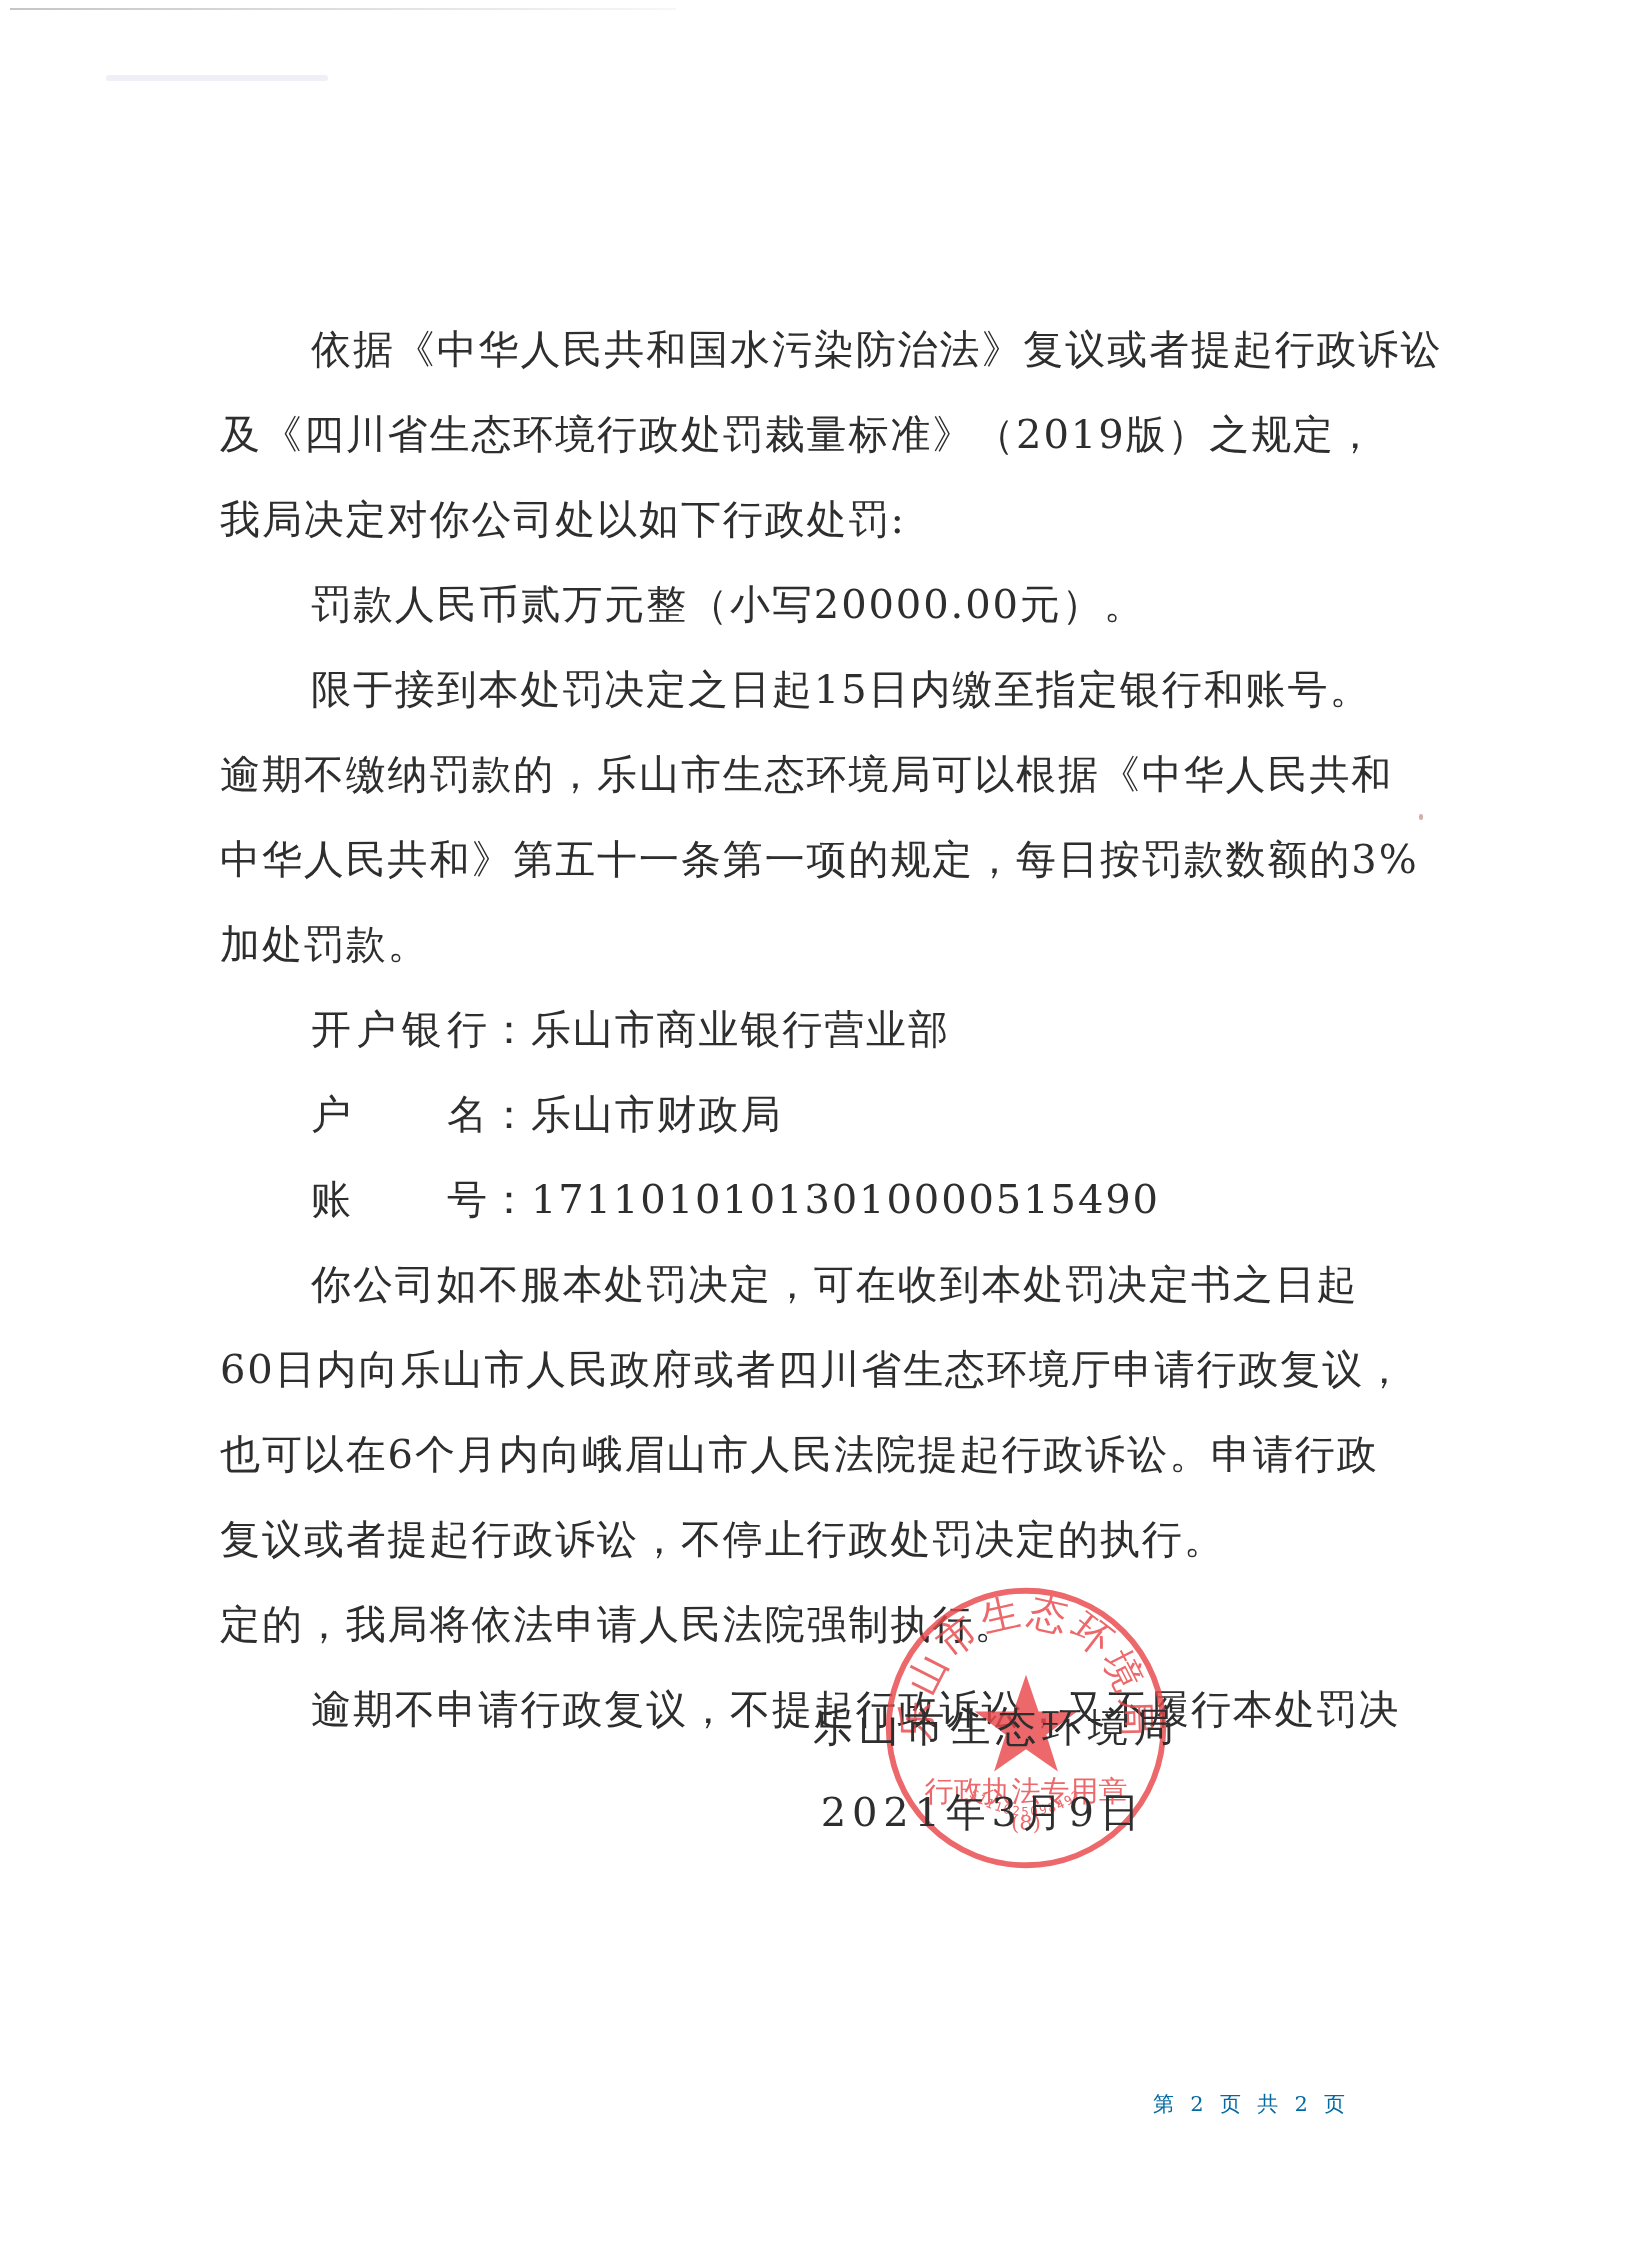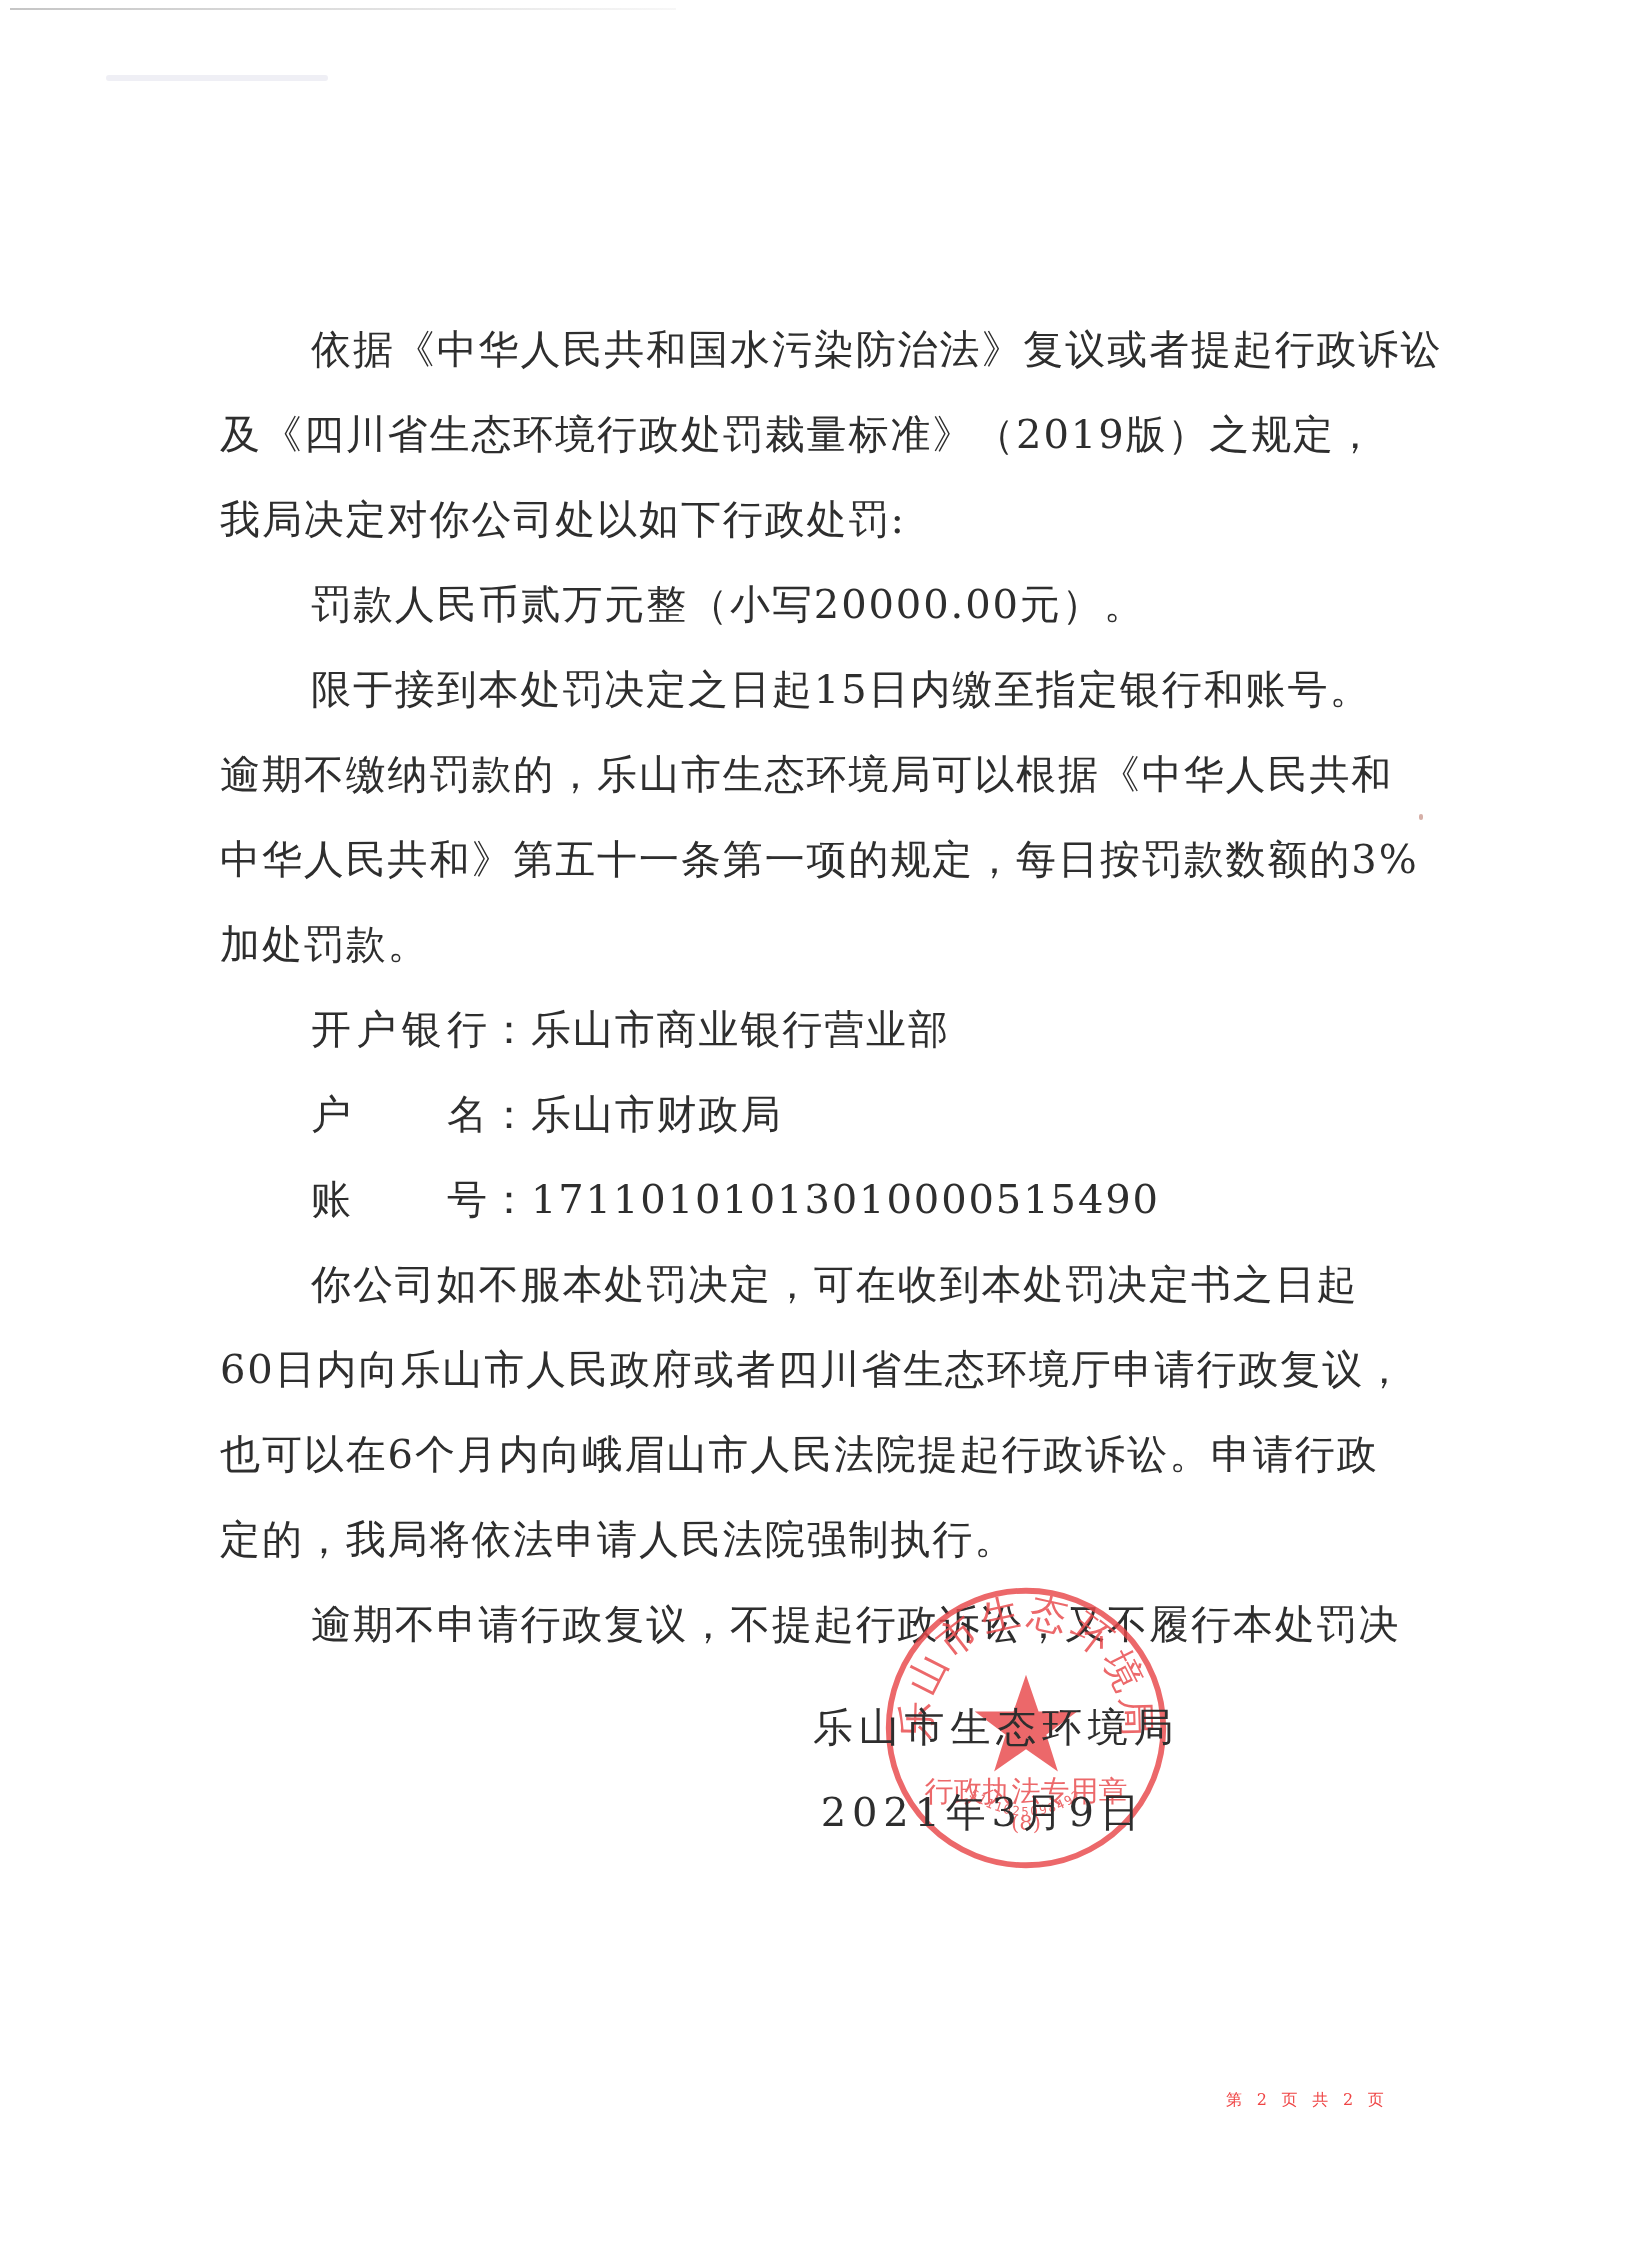--- a/index.html
+++ b/index.html
@@ -64,25 +64,25 @@
       position: absolute;
       left: 881px;
       top: 1583px;
       width: 290px;
       height: 290px;
       z-index: 1;
       opacity: 0.82;
     }
     .page-number {
       position: absolute;
-      left: 1226px;
+      left: 1153px;
       top: 2090px;
-      font-size: 16px;
+      font-size: 21px;
       letter-spacing: 4.8px;
-      color: #ef4444;
+      color: #0369a1;
       white-space: nowrap;
     }
     .dot {
       position: absolute;
       left: 1419px;
       top: 814px;
       width: 3.9px;
       height: 5.8px;
       background: #d6b0a8;
       border-radius: 1.9px;
@@ -131,20 +131,21 @@
       <span>账</span>
       <span>号</span>
     </span>
       <span style="margin-right: 46px; margin-left: -46px;">：</span>
     <span style="margin-left:-46px;">17110101013010000515490</span>
   </div>
 
   <div class="line indent">你公司如不服本处罚决定，可在收到本处罚决定书之日起</div>
   <div class="line">60日内向乐山市人民政府或者四川省生态环境厅申请行政复议，</div>
   <div class="line">也可以在6个月内向峨眉山市人民法院提起行政诉讼。申请行政</div>
+  <div class="line">复议或者提起行政诉讼，不停止行政处罚决定的执行。</div>
 
   <div class="line">定的，我局将依法申请人民法院强制执行。</div>
   <div class="line indent">逾期不申请行政复议，不提起行政诉讼，又不履行本处罚决</div>
 </div>
 
 <svg class="seal" viewBox="0 0 300 300">
   <defs>
     <path id="seal-top-arc" d="M 55 175 A 100 100 0 1 1 245 175"></path>
     <path id="seal-bottom-arc" d="M 72 200 A 95 95 0 0 0 228 200"></path>
   </defs>

